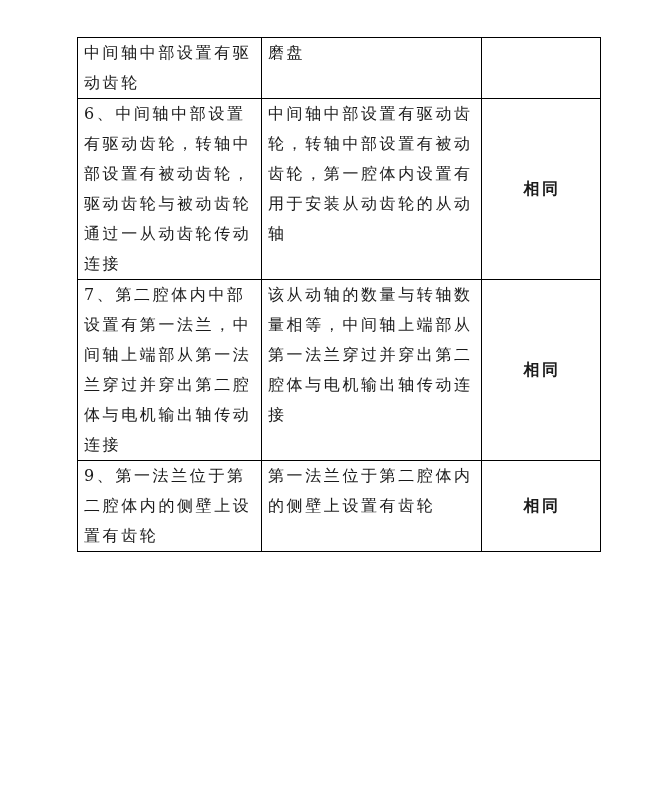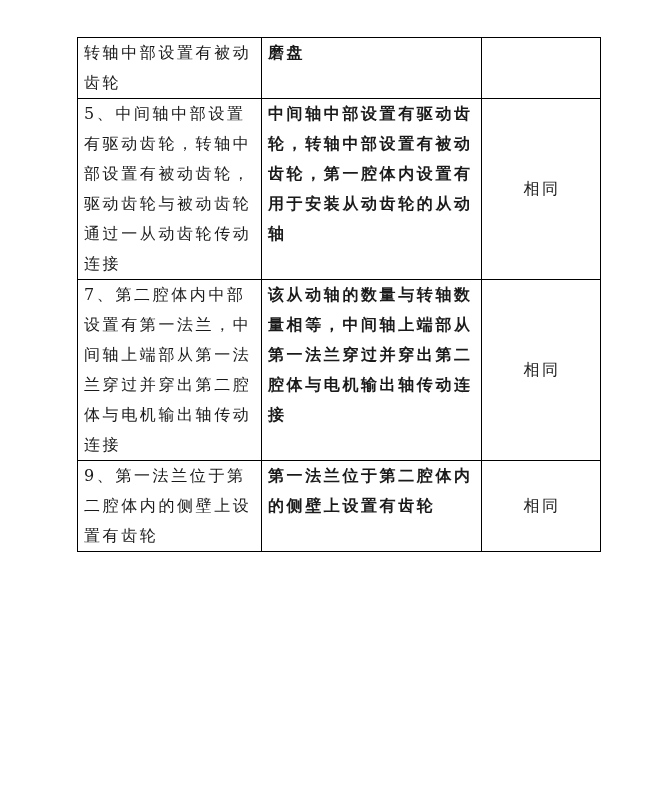--- a/index.html
+++ b/index.html
@@ -27,47 +27,48 @@
     border: 1.5px solid #000;
     vertical-align: top;
     padding: 0 4px 0 6px;
     font-size: 16px;
     line-height: 30px;
     letter-spacing: 2.6px;
     word-break: break-all;
     overflow: hidden;
   }
   td.col-a { width: 173px; }
-  td.col-b { width: 209px; font-weight: bold; }
+  td.col-b { width: 209px; }
   td.col-c {
     width: 108px;
     text-align: center;
     vertical-align: middle !important;
     letter-spacing: 3px;
     padding: 0;
+    font-weight: bold;
   }
   tr.r0 td { height: 60px; }
   tr.r1 td { height: 180px; }
   tr.r2 td { height: 119px; }
   tr.r3 td { height: 180px; margin-left: 28px; }
   tr.r4 td { height: 90px; }
   tr.r5 td { height: 89px; }
 </style>
 </head>
 <body>
 
 <table class="compare">
   <tbody>
     <tr class="r0">
-      <td class="col-a">转轴中部设置有被动齿轮</td>
+      <td class="col-a">中间轴中部设置有驱动齿轮</td>
       <td class="col-b">磨盘</td>
       <td class="col-c"></td>
     </tr>
     <tr class="r1">
-      <td class="col-a">5、中间轴中部设置有驱动齿轮，转轴中部设置有被动齿轮，驱动齿轮与被动齿轮通过一从动齿轮传动连接</td>
+      <td class="col-a">6、中间轴中部设置有驱动齿轮，转轴中部设置有被动齿轮，驱动齿轮与被动齿轮通过一从动齿轮传动连接</td>
       <td class="col-b">中间轴中部设置有驱动齿轮，转轴中部设置有被动齿轮，第一腔体内设置有用于安装从动齿轮的从动轴</td>
       <td class="col-c">相同</td>
     </tr>
     <tr class="r3">
       <td class="col-a">7、第二腔体内中部设置有第一法兰，中间轴上端部从第一法兰穿过并穿出第二腔体与电机输出轴传动连接</td>
       <td class="col-b">该从动轴的数量与转轴数量相等，中间轴上端部从第一法兰穿过并穿出第二腔体与电机输出轴传动连接</td>
       <td class="col-c">相同</td>
     </tr>
     <tr class="r5">
       <td class="col-a">9、第一法兰位于第二腔体内的侧壁上设置有齿轮</td>

